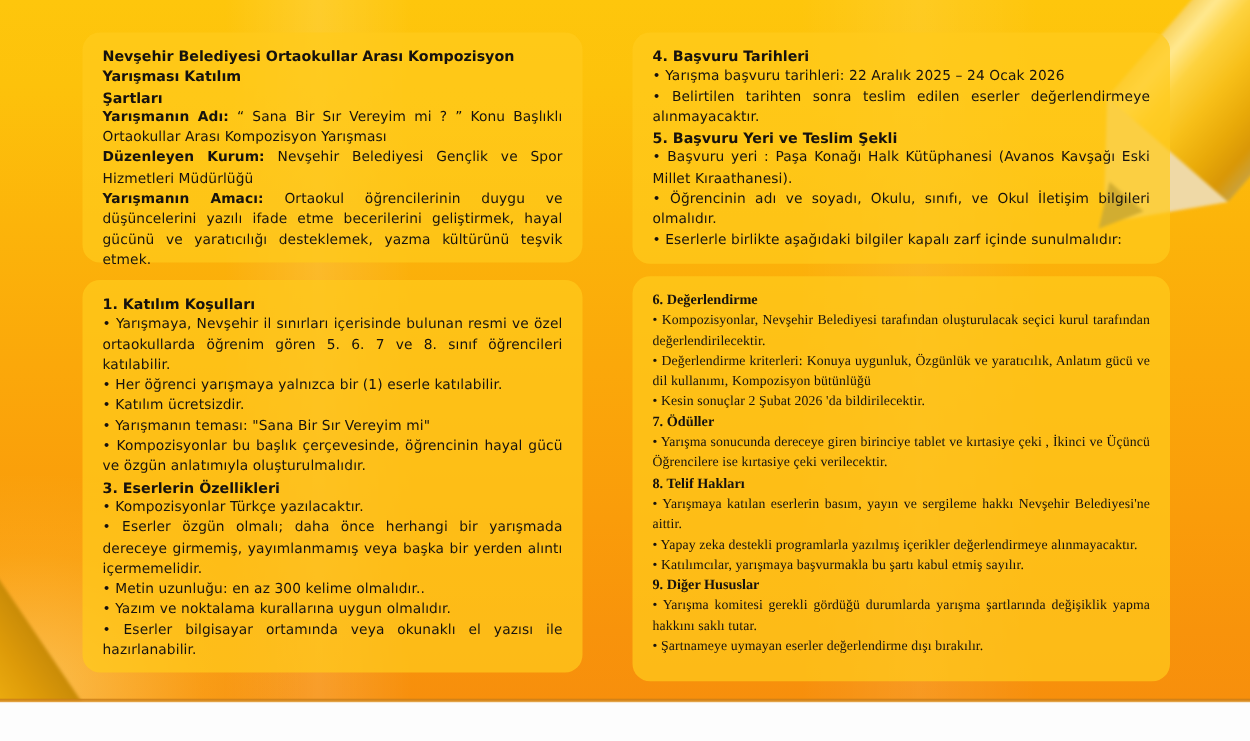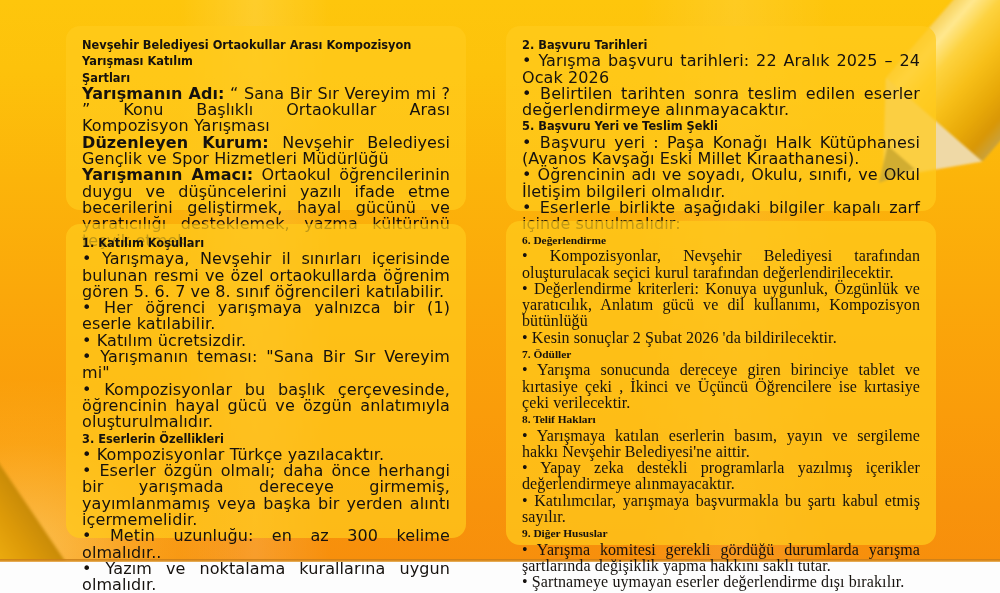--- a/index.html
+++ b/index.html
@@ -135,21 +135,21 @@
     box-sizing: border-box;
     padding: 11px 16px 12px 16px;
     color: #171310;
   }
   #card-left-top    { left: 66px;  top: 26px;  width: 400px; height: 184px; }
   #card-left-bottom { left: 66px;  top: 224px; width: 400px; height: 314px; }
   #card-right-top   { left: 506px; top: 26px;  width: 430px; height: 185px; }
   #card-right-bottom{ left: 506px; top: 221px; width: 430px; height: 324px; font-family: Liberation Serif, serif; }
 
   .line {
-    font-size: 16px;
+    font-size: 11px;
     line-height: 16.3px;
     letter-spacing: .1px;
     margin: 0;
     color: #16120e;
     text-align: justify;
     text-justify: inter-word;
   }
   .line.bold,
   .heading {
     font-weight: bold;
@@ -214,21 +214,21 @@
         <p class="line para">• Kompozisyonlar Türkçe yazılacaktır.</p>
         <p class="line para">• Eserler özgün olmalı; daha önce herhangi bir yarışmada dereceye girmemiş, yayımlanmamış veya başka bir yerden alıntı içermemelidir.</p>
         <p class="line para">• Metin uzunluğu: en az 300 kelime olmalıdır..</p>
         <p class="line para">• Yazım ve noktalama kurallarına uygun olmalıdır.</p>
         <p class="line para">• Eserler bilgisayar ortamında veya okunaklı el yazısı ile hazırlanabilir.</p>
       </div>
   </div>
 
   <div class="card" id="card-right-top">
     <div id="right-top-sections">
-        <div class="heading">2. Başvuru Tarihleri</div>
+        <div class="heading">4. Başvuru Tarihleri</div>
         <p class="line para">• Yarışma başvuru tarihleri: 22 Aralık 2025 – 24 Ocak 2026</p>
         <p class="line para">• Belirtilen tarihten sonra teslim edilen eserler değerlendirmeye alınmayacaktır.</p>
         <div class="heading">5. Başvuru Yeri ve Teslim Şekli</div>
         <p class="line para">• Başvuru yeri : Paşa Konağı Halk Kütüphanesi (Avanos Kavşağı Eski Millet Kıraathanesi).</p>
         <p class="line para">• Öğrencinin adı ve soyadı, Okulu, sınıfı, ve Okul İletişim bilgileri olmalıdır.</p>
         <p class="line para">• Eserlerle birlikte aşağıdaki bilgiler kapalı zarf içinde sunulmalıdır:</p>
       </div>
   </div>
 
   <div class="card" id="card-right-bottom">

